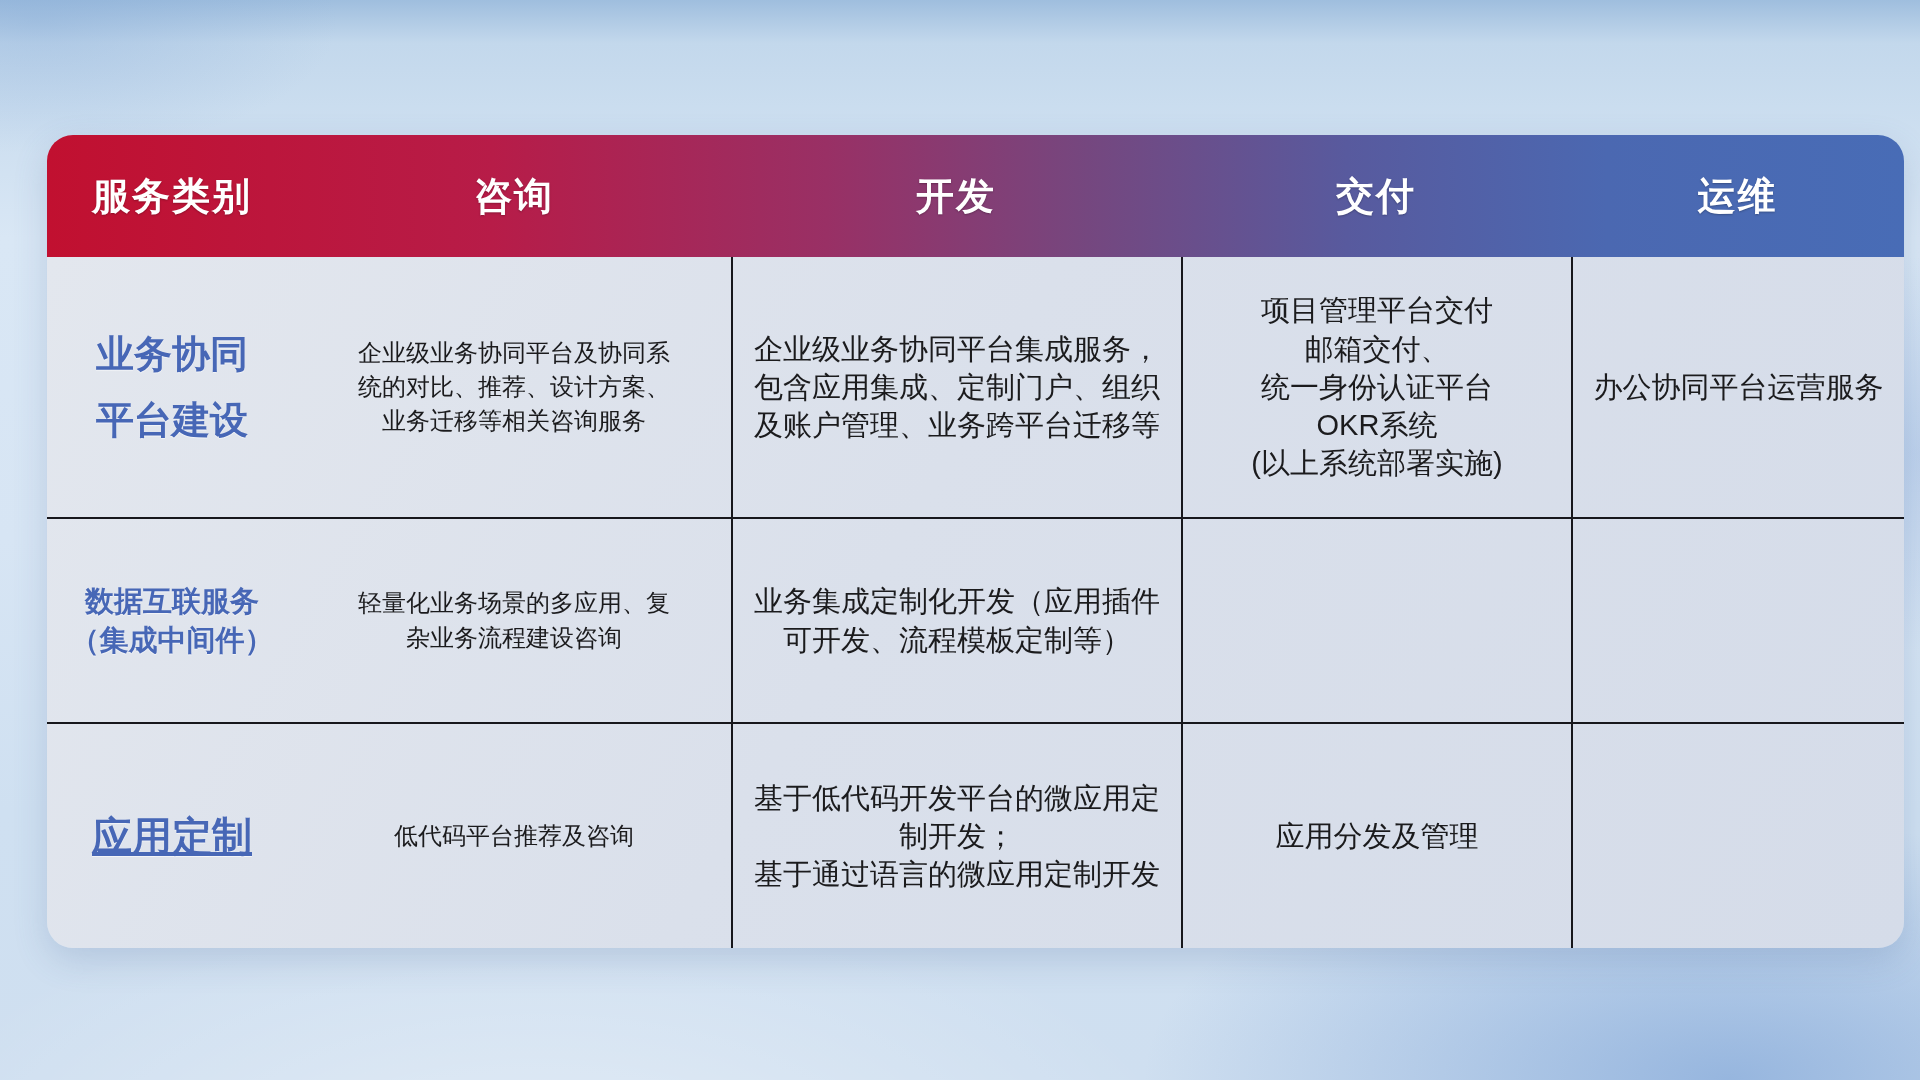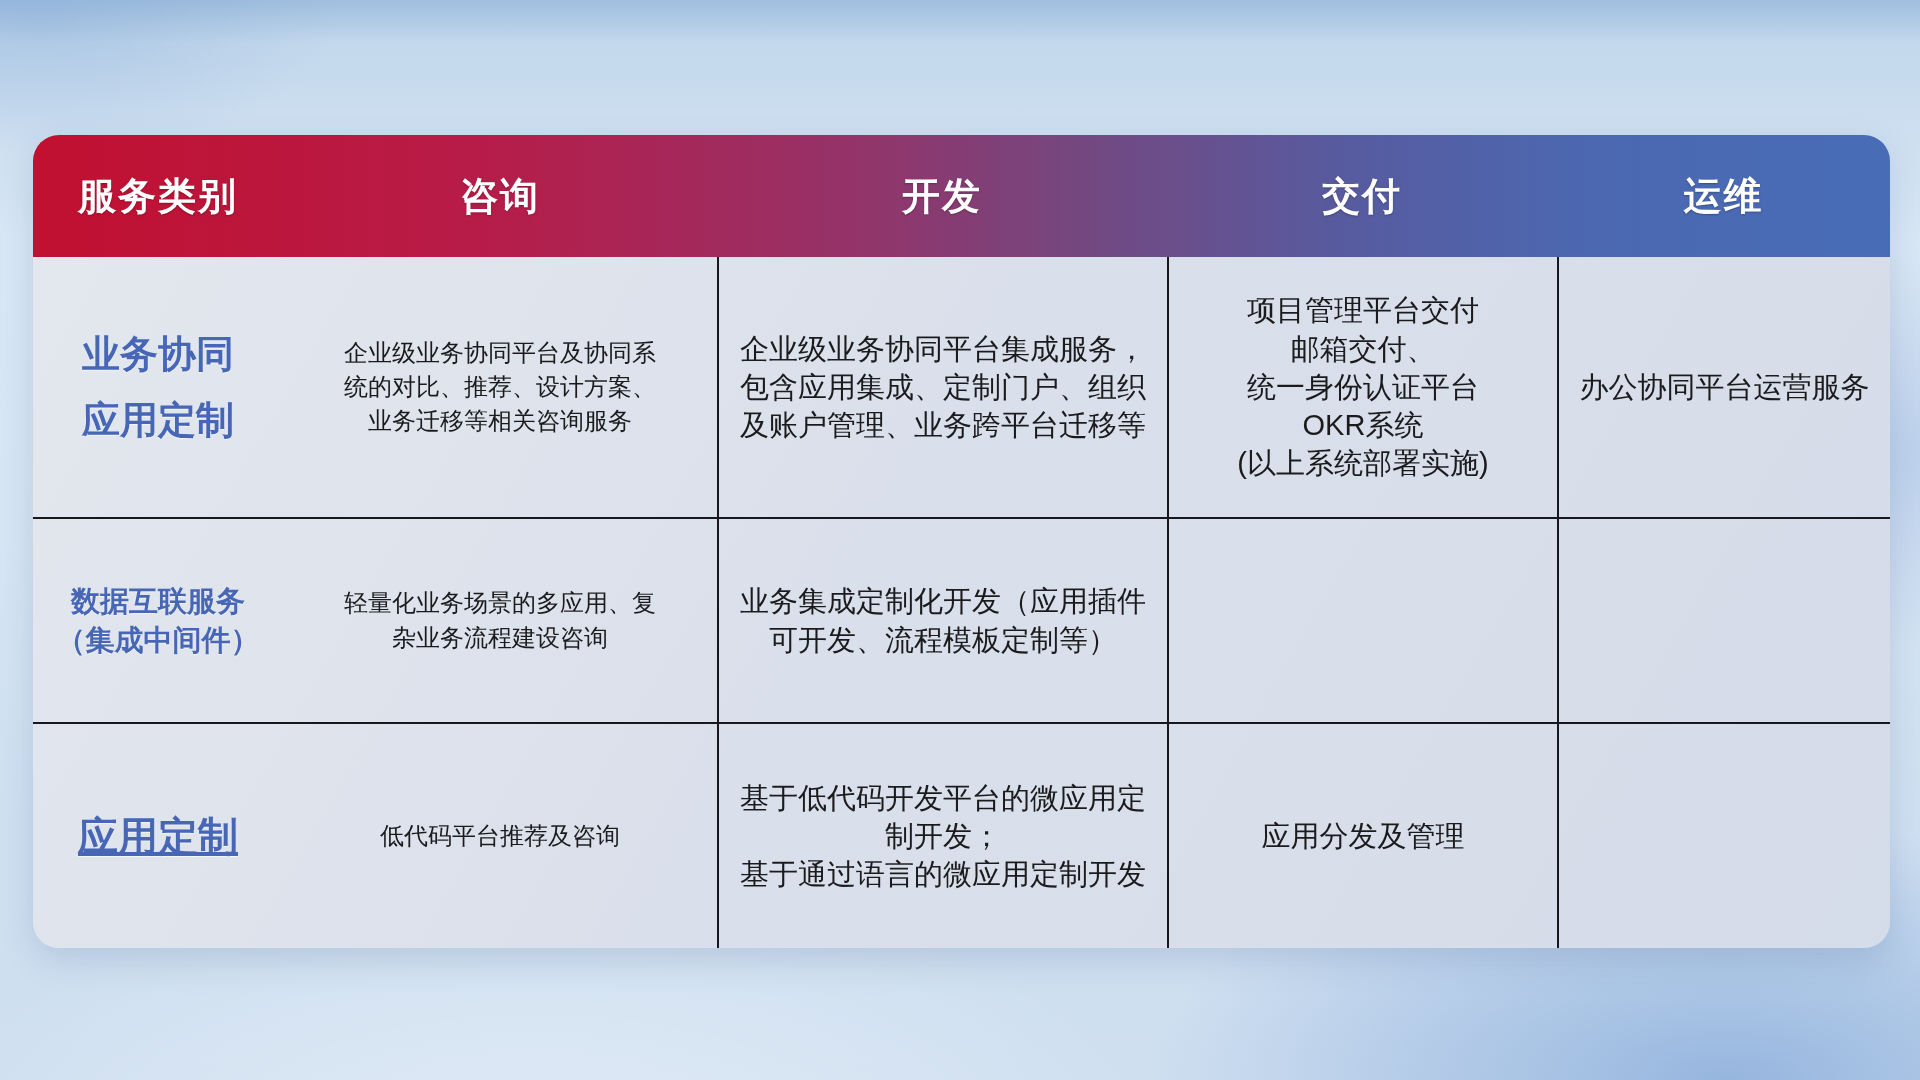--- a/index.html
+++ b/index.html
@@ -7,21 +7,21 @@
   body{
     font-family:"Liberation Sans","DejaVu Sans",sans-serif;
     background:
       radial-gradient(900px 400px at 90% 100%, rgba(104,148,208,0.55), rgba(104,148,208,0) 65%),
       radial-gradient(760px 320px at 101% 42%, rgba(138,170,219,0.35), rgba(138,170,219,0) 62%),
       radial-gradient(1100px 520px at 28% 110%, rgba(255,255,255,0.40), rgba(255,255,255,0) 60%),
       radial-gradient(500px 220px at 2% 2%, rgba(120,160,210,0.30), rgba(120,160,210,0) 60%),
       linear-gradient(180deg,#9fbede 0%,#c3d8ec 4%,#d9e7f5 22%,#d7e5f4 50%,#cfe0f1 75%,#cfdff0 100%);
   }
   .panel{
-    position:absolute; left:33px; top:135px; width:1857px; height:813px;
+    position:absolute; left:47px; top:135px; width:1857px; height:813px;
     border-radius:26px; overflow:hidden;
     box-shadow:0 12px 34px rgba(70,100,150,0.20);
   }
   .thead{
     height:122px; display:grid;
     grid-template-columns:250px 434px 450px 390px 333px;
     background:linear-gradient(90deg,#c11030 0%,#b71c48 24%,#993065 42%,#75477f 56%,#585a9e 70%,#4b68b1 84%,#486cb6 100%);
   }
   .hcell{
     display:flex; align-items:center; justify-content:center;
@@ -57,21 +57,21 @@
     <div class="hcell">服务类别</div>
     <div class="hcell">咨询</div>
     <div class="hcell">开发</div>
     <div class="hcell">交付</div>
     <div class="hcell">运维</div>
   </div>
 
   <div class="tbody">
 
     <div class="cell cat cat-r1">业务协同
-应用定制</div>
+平台建设</div>
     <div class="cell consult">企业级业务协同平台及协同系统的对比、推荐、设计方案、业务迁移等相关咨询服务</div>
     <div class="cell txt bl">企业级业务协同平台集成服务，包含应用集成、定制门户、组织及账户管理、业务跨平台迁移等</div>
     <div class="cell txt bl">项目管理平台交付
 邮箱交付、
 统一身份认证平台
 OKR系统
 (以上系统部署实施)</div>
     <div class="cell txt bl">办公协同平台运营服务</div>
 
     <div class="cell cat cat-r2 bt">数据互联服务

